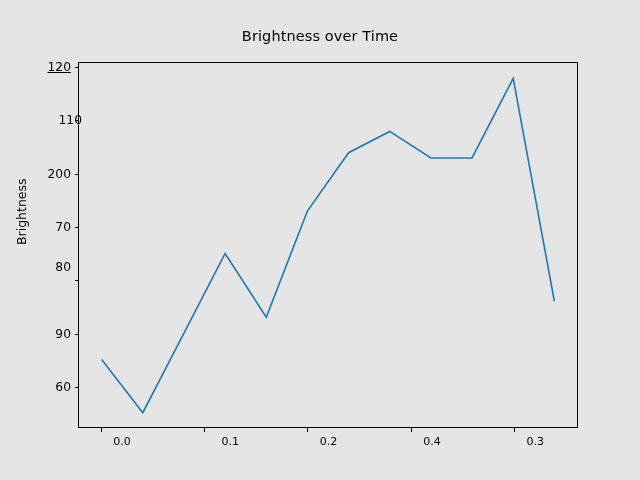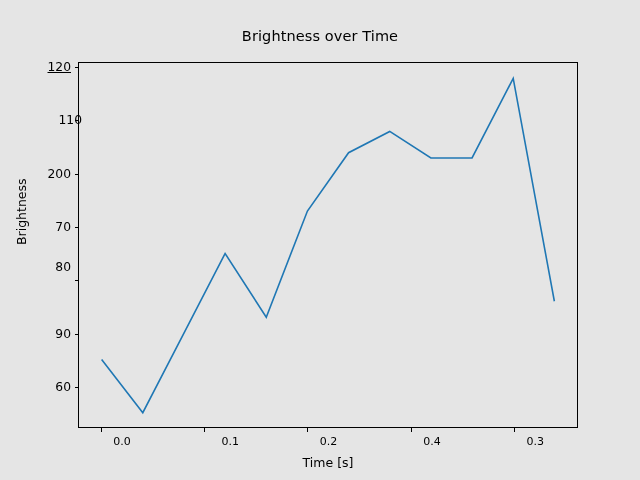--- a/index.html
+++ b/index.html
@@ -103,21 +103,20 @@
   }
 </style>
 </head>
 <body>
 
 <div id="figure">
 
   <div id="chart-title">Brightness over Time</div>
 
   <div id="ylabel">Brightness</div>
-  <div id="xlabel">Time [s]</div>
 
   <div id="ytick-group">
       <div class="ytick-label" style="top: 386.918px; left: 31px;">60</div>
       <div class="ytick-mark" style="top: 386.918px; left: 74.5px;"></div>
       <div class="ytick-label" style="top: 333.566px; left: 31px;">90</div>
       <div class="ytick-mark" style="top: 333.566px; left: 74.5px;"></div>
       <div class="ytick-label" style="top: 267px; left: 31px;">80</div>
       <div class="ytick-mark" style="top: 280.213px; left: 74.5px;"></div>
       <div class="ytick-label" style="top: 226.86px; left: 31px;">70</div>
       <div class="ytick-mark" style="top: 226.86px; left: 74.5px;"></div>

